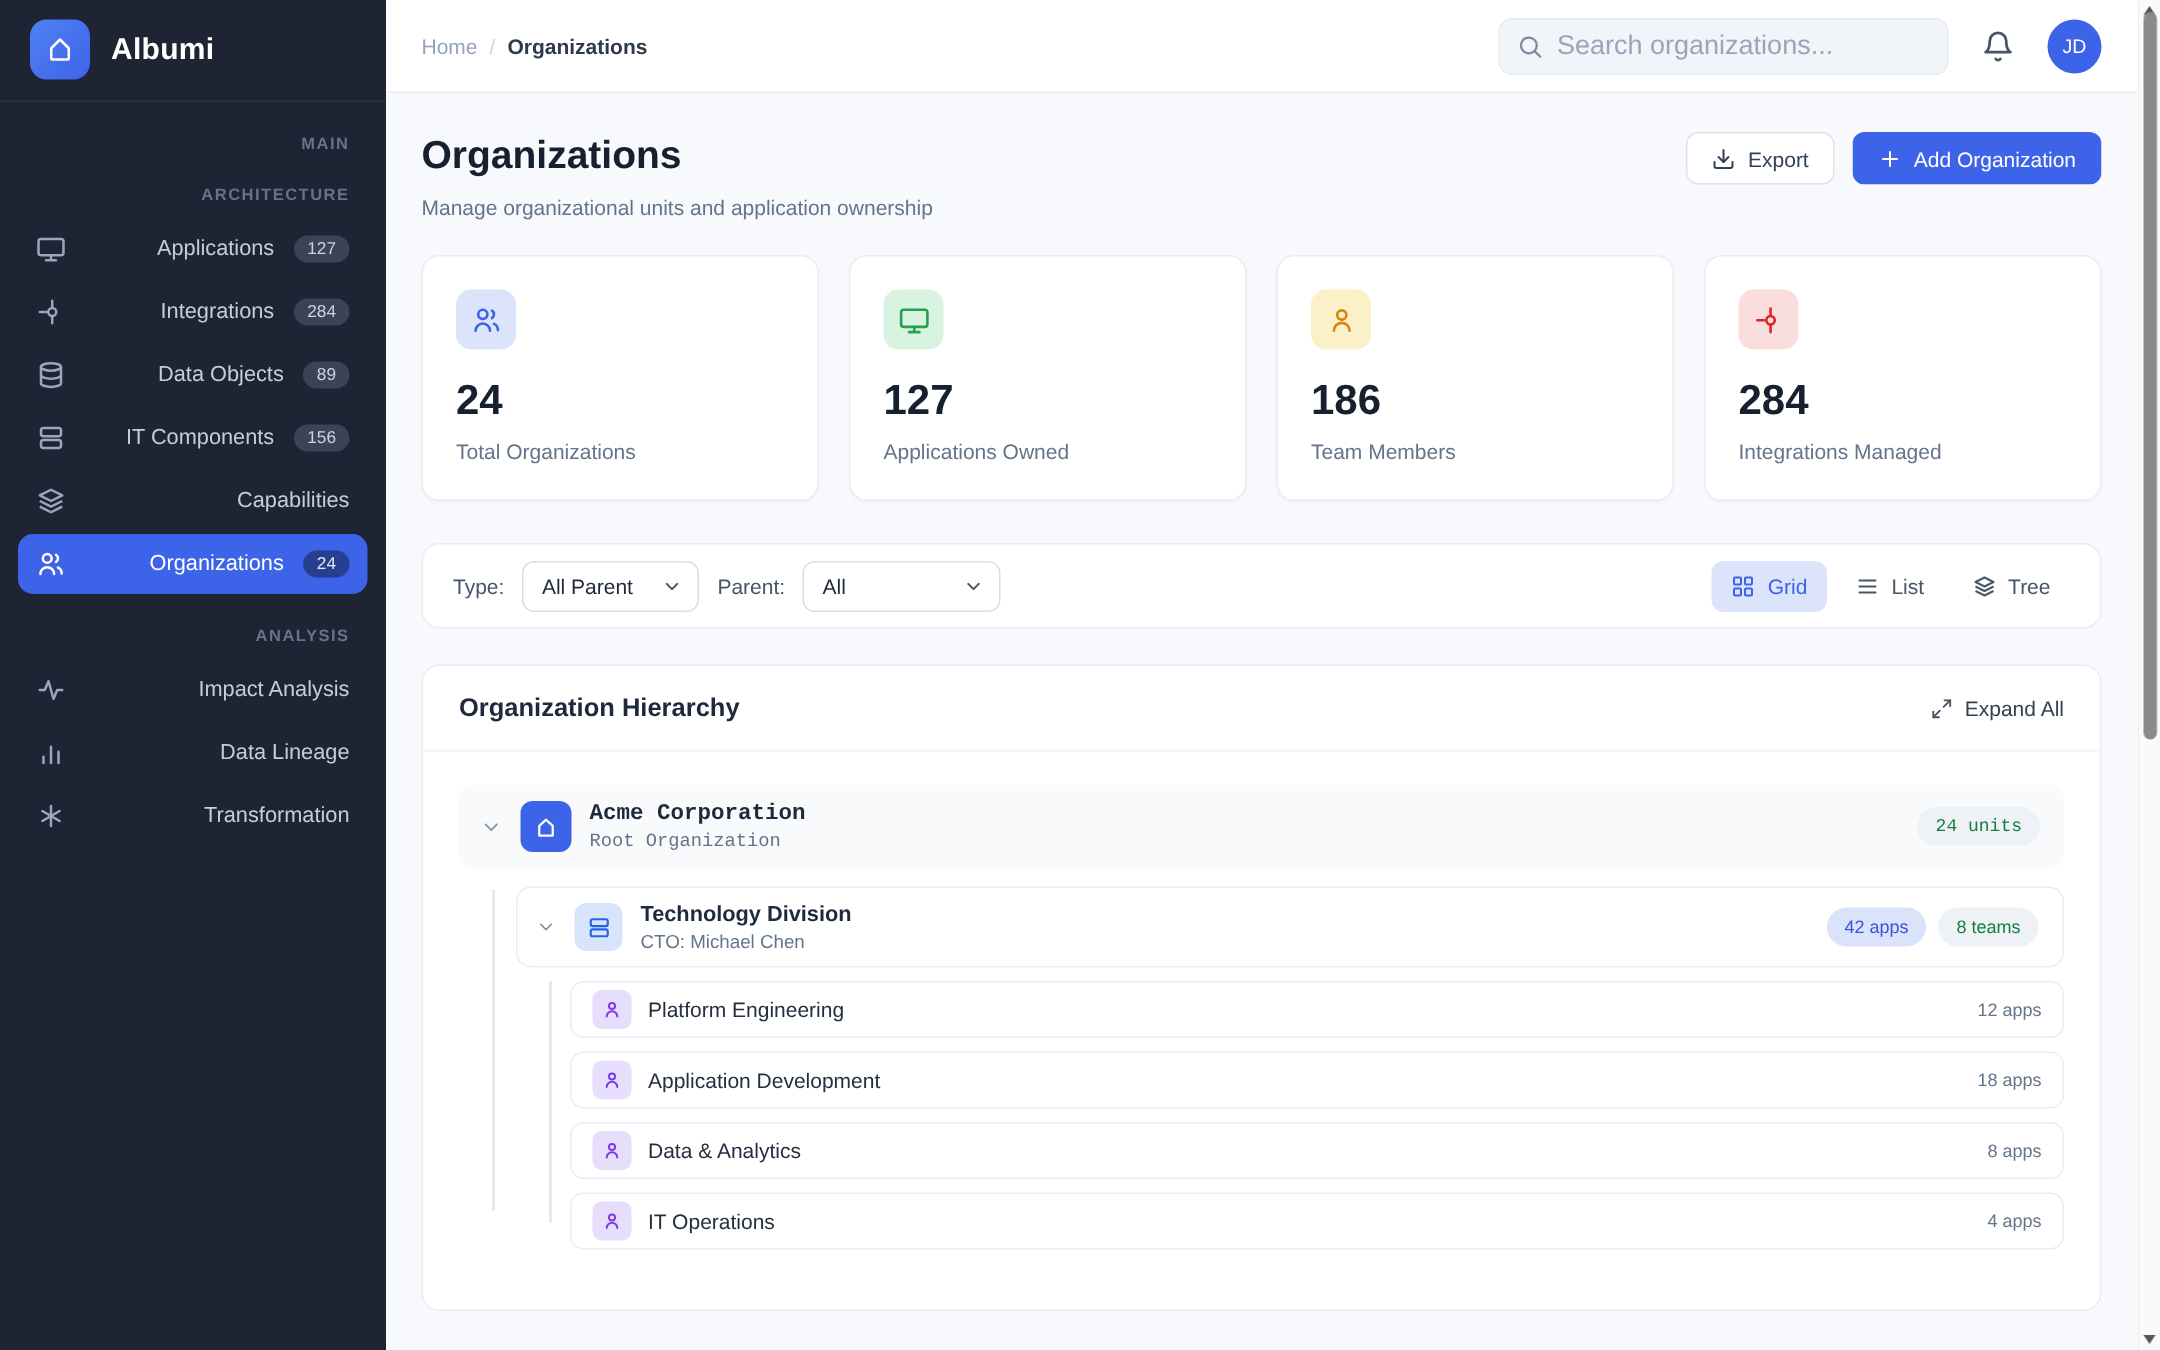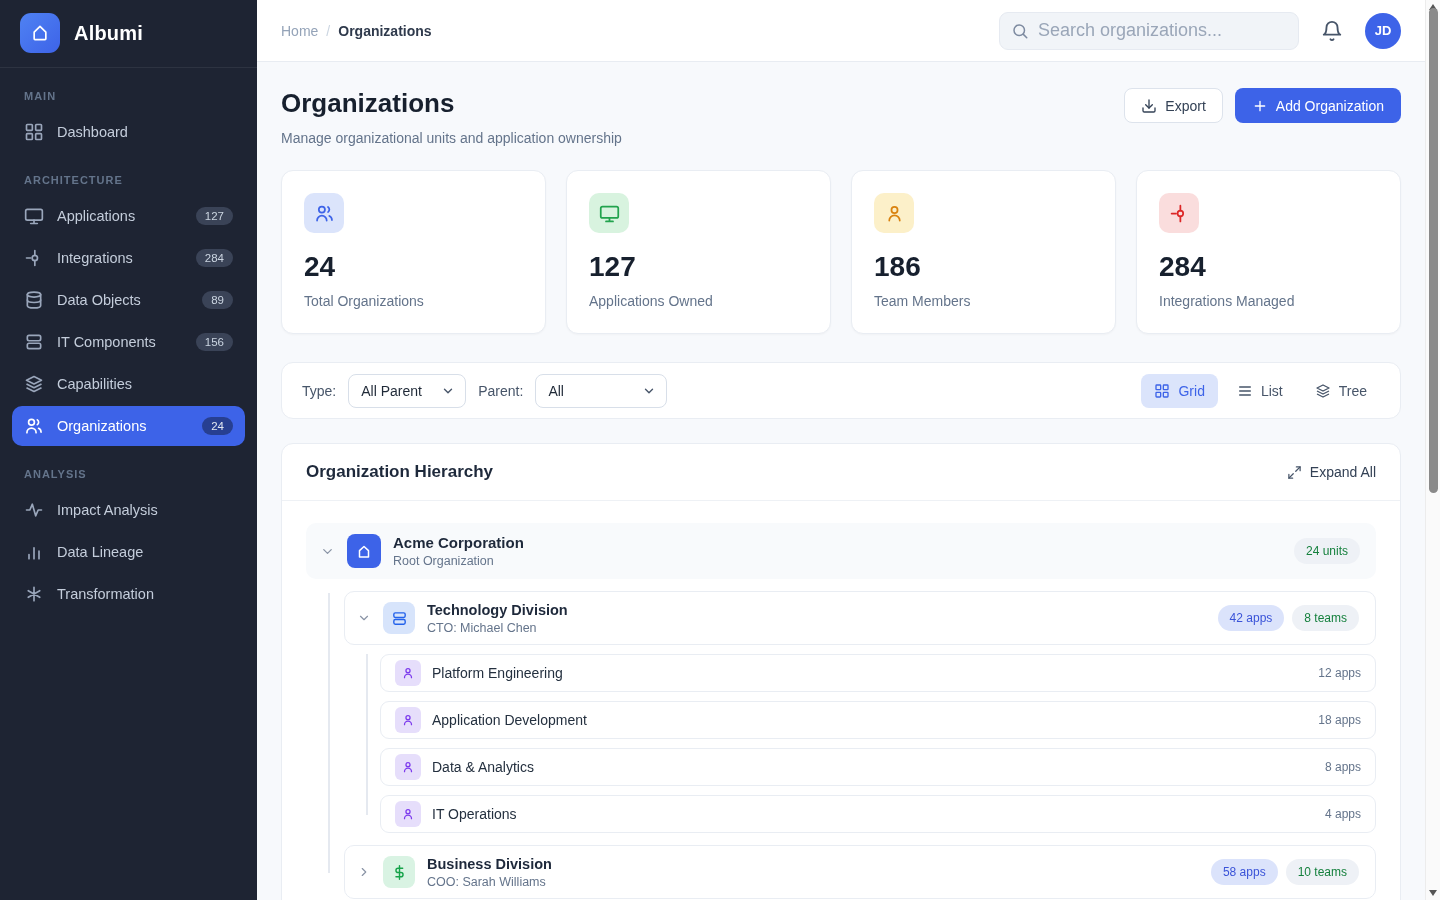--- a/index.html
+++ b/index.html
@@ -1,21 +1,21 @@
 <!DOCTYPE html>
 <html><head>
 <meta charset="utf-8">
 <style>
   * { margin:0; padding:0; box-sizing:border-box; }
   html,body { width:1440px; height:900px; overflow:hidden; }
   body { font-family:"Liberation Sans", sans-serif; background:#f7f9fc; color:#1e293b; }
   svg { display:block; }
 
   
-  .sidebar { position:fixed; left:0; top:0; width:257px; height:900px; background:#1e2433; z-index:5; }
+  .sidebar { position:fixed; left:0; top:0; width:257px; height:900px; background:#1e2433; z-index:5;text-align:right; }
   .brand { display:flex; align-items:center; gap:14px; padding:13px 20px 14px; border-bottom:1px solid rgba(255,255,255,.07); }
   .brand-logo { width:40px; height:40px; border-radius:11px; background:linear-gradient(135deg,#4f82f3,#3d63e8); display:flex; align-items:center; justify-content:center; color:#fff; }
   .brand-name { color:#fff; font-size:20px; font-weight:700; letter-spacing:.2px; }
   .nav-section { margin-top:22px; }
   .nav-label { padding:0 24px; margin-bottom:10px; font-size:11px; font-weight:700; letter-spacing:1px; color:#64748b; }
   .nav-item { display:flex; align-items:center; gap:13px; margin:2px 12px; padding:10px 12px; border-radius:10px; color:#c4cddb; font-size:14.5px; cursor:pointer; }
   .nav-item .ni-icon { width:20px; height:20px; color:#9aa6bb; flex:0 0 auto; }
   .nav-item .ni-text { flex:1; }
   .nav-badge { background:#3a4357; color:#cbd5e1; font-size:11.5px; padding:3px 9px; border-radius:999px; }
   .nav-item.active { background:#3d63e8; color:#fff; }
@@ -29,21 +29,21 @@
   .crumbs { display:flex; align-items:center; gap:8px; font-size:14px; }
   .crumb-home { color:#94a3b8; cursor:pointer; }
   .crumb-sep { color:#cbd5e1; }
   .crumb-cur { color:#2f3a4c; font-weight:600; }
   .topbar-right { margin-left:auto; display:flex; align-items:center; gap:22px; }
   .searchbox { position:relative; width:300px; }
   .searchbox input { width:100%; height:38px; background:#f1f4f8; border:1px solid #e6eaf1; border-radius:9px; padding:0 12px 0 38px; font-size:18px; color:#334155; outline:none; font-family:inherit; }
   .searchbox input::placeholder { color:#9aa6b8; }
   .search-ic { position:absolute; left:12px; top:10px; color:#7d8aa0; }
   .bell { color:#475569; cursor:pointer; }
-  .avatar { width:36px; height:36px; border-radius:50%; background:#3d63e8; color:#fff; font-size:13px; font-weight:700; display:flex; align-items:center; justify-content:center; cursor:pointer; }
+  .avatar { width:36px; height:36px; border-radius:50%; background:#3d63e8; color:#fff; font-size:13px; font-weight:400; display:flex; align-items:center; justify-content:center; cursor:pointer; }
 
   .content { padding:26px 24px 0; }
 
   .page-head { display:flex; align-items:flex-start; }
   .page-title { font-size:26px; font-weight:700; color:#17202e; }
   .page-sub { margin-top:11px; font-size:14px; color:#64748b; }
   .head-actions { margin-left:auto; display:flex; gap:12px; }
   .btn { display:flex; align-items:center; gap:8px; height:35px; padding:0 16px; border-radius:8px; font-size:14px; cursor:pointer; border:1px solid transparent; font-family:inherit; }
   .btn-ghost { background:#fff; border-color:#dde3ec; color:#334155; }
   .btn-primary { background:#3d63e8; color:#fff; font-weight:500; }
@@ -64,21 +64,21 @@
   .view-btn { display:flex; align-items:center; gap:8px; height:34px; padding:0 13px; border-radius:8px; font-size:14px; color:#475569; cursor:pointer; }
   .view-btn.active { background:#dbe4fb; color:#3d63e8; font-weight:500; }
 
   .panel { margin-top:24px; background:#fff; border:1px solid #e9edf3; border-radius:12px; overflow:hidden; }
   .panel-head { display:flex; align-items:center; padding:18px 24px; border-bottom:1px solid #eef1f5; }
   .panel-title { font-size:17px; font-weight:700; color:#1e293b; }
   .expand-all { margin-left:auto; display:flex; align-items:center; gap:8px; font-size:14px; color:#334155; cursor:pointer; }
   .expand-all .ex-ic { color:#475569; }
   .panel-body { padding:22px 24px 40px; }
 
-  .row0 { display:flex; align-items:center; gap:12px; background:#f8fafc; border-radius:10px; height:56px; padding:0 16px 0 14px; cursor:pointer; }
+  .row0 { display:flex; align-items:center; gap:12px; background:#f8fafc; border-radius:10px; height:56px; padding:0 16px 0 14px; cursor:pointer;font-family:Liberation Mono, monospace; }
   .chev { color:#8a94a6; flex:0 0 auto; }
   .node-ic { border-radius:8px; display:flex; align-items:center; justify-content:center; flex:0 0 auto; }
   .ic-root { width:34px; height:34px; background:#3d63e8; color:#fff; }
   .ic-tech { width:32px; height:32px; background:#d7e4fb; color:#2563eb; }
   .ic-biz  { width:32px; height:32px; background:#d9f3e3; color:#16a34a; }
   .ic-team { width:26px; height:26px; border-radius:6px; background:#e6defb; color:#7c3aed; }
   .node-name { font-size:15px; font-weight:700; color:#1e293b; line-height:1.25; }
   .node-sub { font-size:12.5px; color:#64748b; margin-top:2px; }
   .row-right { margin-left:auto; display:flex; align-items:center; gap:8px; }
   .pill { font-size:12px; padding:6px 12px; border-radius:999px; white-space:nowrap; }
@@ -110,31 +110,20 @@
     <div class="brand-logo">
       <svg width="20" height="20" viewBox="0 0 24 24" fill="none" stroke="currentColor" stroke-width="2" stroke-linecap="round" stroke-linejoin="round">
           <path d="M5 11l7-7 7 7v8a1 1 0 0 1-1 1H6a1 1 0 0 1-1-1z"></path>
         </svg>
     </div>
     <div class="brand-name">Albumi</div>
   </div>
 
   <div class="nav-section">
     <div class="nav-label">MAIN</div>
-    <div class="nav-item">
-      <span class="ni-icon">
-          <svg width="20" height="20" viewBox="0 0 24 24" fill="none" stroke="currentColor" stroke-width="2">
-            <rect x="3" y="3" width="7" height="7" rx="1"></rect>
-            <rect x="14" y="3" width="7" height="7" rx="1"></rect>
-            <rect x="3" y="14" width="7" height="7" rx="1"></rect>
-            <rect x="14" y="14" width="7" height="7" rx="1"></rect>
-          </svg>
-        </span>
-      <span class="ni-text">Dashboard</span>
-    </div>
   </div>
 
   <div class="nav-section">
     <div class="nav-label">ARCHITECTURE</div>
     <div class="nav-item">
       <span class="ni-icon">
           <svg width="20" height="20" viewBox="0 0 24 24" fill="none" stroke="currentColor" stroke-width="2" stroke-linecap="round">
             <rect x="2" y="4" width="20" height="13" rx="2"></rect>
             <path d="M8 21h8M12 17v4"></path>
           </svg>
@@ -477,41 +466,20 @@
                   <svg width="14" height="14" viewBox="0 0 24 24" fill="none" stroke="currentColor" stroke-width="2.2" stroke-linecap="round" stroke-linejoin="round">
                     <circle cx="12" cy="8" r="3.5"></circle>
                     <path d="M6 20c0-3.3 2.7-6 6-6s6 2.7 6 6"></path>
                   </svg>
                 </span>
               <span class="row2-name">IT Operations</span>
               <span class="row2-apps">4 apps</span>
             </div>
           </div>
 
-          <div class="row1">
-            <span class="chev">
-                <svg width="14" height="14" viewBox="0 0 24 24" fill="none" stroke="currentColor" stroke-width="2" stroke-linecap="round" stroke-linejoin="round">
-                  <polyline points="9 6 15 12 9 18"></polyline>
-                </svg>
-              </span>
-            <span class="node-ic ic-biz">
-                <svg width="17" height="17" viewBox="0 0 24 24" fill="none" stroke="currentColor" stroke-width="2" stroke-linecap="round">
-                  <path d="M12 2.5v19"></path>
-                  <path d="M16.5 6H10a3 3 0 0 0 0 6h4a3 3 0 0 1 0 6H7"></path>
-                </svg>
-              </span>
-            <div>
-              <div class="node-name">Business Division</div>
-              <div class="node-sub">COO: Sarah Williams</div>
-            </div>
-            <div class="row-right">
-              <span class="pill pill-blue">58 apps</span>
-              <span class="pill pill-gray">10 teams</span>
-            </div>
-          </div>
         </div>
 
       </div>
     </div>
 
   </div>
 </div>
 
 <div class="scrollbar">
   <div class="sb-arrow sb-up"></div>

